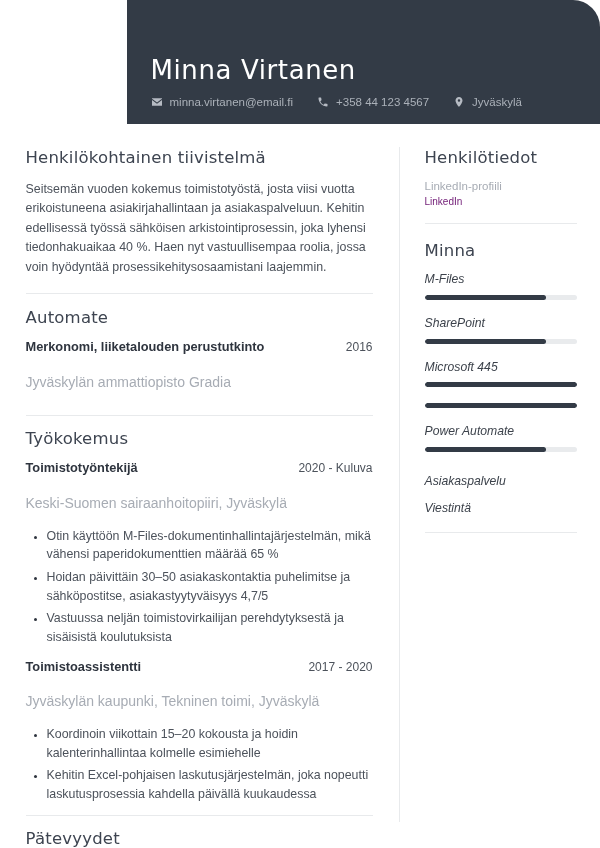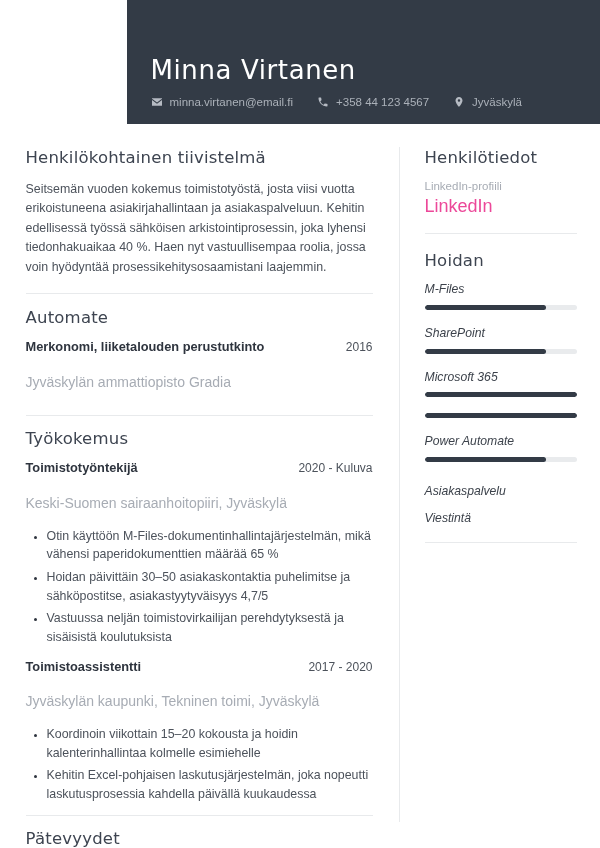--- a/index.html
+++ b/index.html
@@ -1,20 +1,20 @@
 <!DOCTYPE html>
 <html><head>
 <meta charset="utf-8">
 <style>
   * { margin:0; padding:0; box-sizing:border-box; }
   html,body { background:#ffffff; }
   body { font-family:"Liberation Sans", sans-serif; }
   .page {
     position:relative; width:599px; height:848px; background:#ffffff;
-    overflow:hidden; margin:0 auto;
+    overflow:hidden; margin:0 auto;border-radius:27px;
   }
   
   .header {
     position:absolute; left:126px; top:0; width:474px; height:124px;
     background:#333b46; color:#fff;
     display:flex; flex-direction:column; justify-content:flex-end;
     padding:0 20px 16px 24px;
   }
   .name {
     font-family:"DejaVu Sans","Liberation Sans",sans-serif;
@@ -46,21 +46,21 @@
   .hr-l2 { margin:23px 0 13px; }
   .bullets { margin:14px 0 12px; padding-left:21px; list-style:disc; }
   .bullets li { font-size:12.4px; line-height:1.5; color:#4c525b; margin-bottom:4px; }
   .bullets li::marker { color:#2e343e; font-size:11px; }
   .hr-l3 { margin:12px 0 13px; }
   .qual-item { display:flex; gap:10px; margin-top:15px; }
   .qual-sq { width:9px; height:9px; background:#333b46; flex:none; margin-top:4px; }
   .qual-label { font-size:12.4px; line-height:1.5; color:#4c525b; width:140px; }
   
   .field-label { font-size:11.5px; color:#a7acb4; margin-bottom:4px; }
-  .field-value { font-size:18px; color:#ec4899; }
+  .field-value { font-size:10px; color:#701a75; }
   .hr-r { margin:16px 0 17px; }
   .skill { margin-bottom:16px;font-style:italic; }
   .skill-label { font-size:12.2px; color:#3c424b; margin-bottom:8px; line-height:1.2; }
   .bar-track { width:100%; height:5px; background:#e9ebed; border-radius:2.5px; overflow:hidden; }
   .bar-fill { height:100%; background:#333b46; border-radius:2.5px; width:0; }
   .skill.no-bar { margin-bottom:13px; }
   .skill.no-bar .skill-label { margin-bottom:0; }
   .gap-sm { height:6px; }
 </style>
 </head>
@@ -164,36 +164,36 @@
 
       <section>
         <h2 class="sec">Henkilötiedot</h2>
         <div class="field-label">LinkedIn-profiili</div>
         <div class="field-value">LinkedIn</div>
       </section>
 
       <hr class="hr hr-r">
 
       <section>
-        <h2 class="sec">Hoidan</h2>
+        <h2 class="sec">Minna</h2>
 
         <div class="skill">
           <div class="skill-label">M-Files</div>
           <div class="bar-track">
             <div class="bar-fill" style="width: 80%;"></div>
           </div>
         </div>
         <div class="skill">
           <div class="skill-label">SharePoint</div>
           <div class="bar-track">
             <div class="bar-fill" style="width: 80%;"></div>
           </div>
         </div>
         <div class="skill">
-          <div class="skill-label">Microsoft 365</div>
+          <div class="skill-label">Microsoft 445</div>
           <div class="bar-track">
             <div class="bar-fill" style="width: 100%;"></div>
           </div>
         </div>
         <div class="skill">
           <div class="bar-track">
             <div class="bar-fill" style="width: 100%;"></div>
           </div>
         </div>
         <div class="skill">

